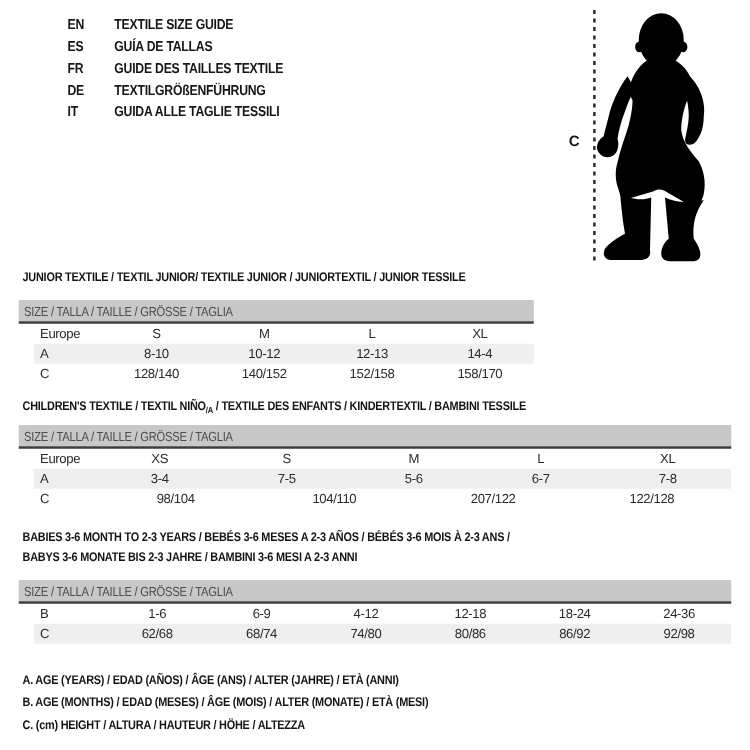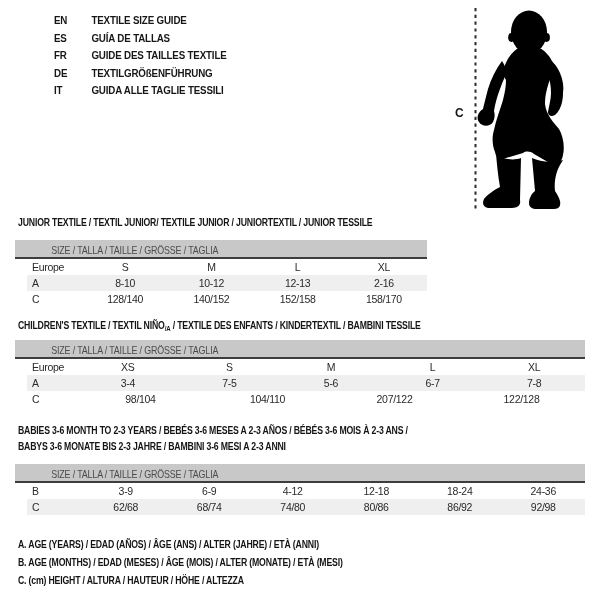--- a/index.html
+++ b/index.html
@@ -26,21 +26,21 @@
   
   .sec-h{
     position:absolute;left:18px;
     font-weight:bold;font-size:10px;letter-spacing:-0.2px;
     transform:scaleX(.87);transform-origin:0 0;
     white-space:nowrap;color:#141414;line-height:12px;
   }
   .sec-h .subA{font-size:7px;position:relative;top:2px;}
   
   .tbl{position:absolute;left:15px;}
-  .band{height:17px;background:#c8c8c8;overflow:hidden;padding-left:32px;}
+  .band{height:17px;background:#c8c8c8;overflow:hidden;}
   .band > span{
     display:inline-block;transform:scaleX(.85);transform-origin:0 50%;
     white-space:nowrap;padding-left:5px;
     font-size:10.5px;letter-spacing:-0.2px;color:#4b4b4b;line-height:17px;
   }
   .hr{height:2px;background:#3d3d3d;}
   .trow{
     display:flex;height:16px;line-height:16px;
     font-size:10.5px;letter-spacing:-0.3px;color:#2a2a2a;margin-left:12px;
   }
@@ -134,21 +134,21 @@
     <span class="cv">S</span>
     <span class="cv">M</span>
     <span class="cv">L</span>
     <span class="cv">XL</span>
   </div>
   <div class="trow alt">
     <span class="rl">A</span>
     <span class="cv">8-10</span>
     <span class="cv">10-12</span>
     <span class="cv">12-13</span>
-    <span class="cv">2-16</span>
+    <span class="cv">14-4</span>
   </div>
   <div class="trow">
     <span class="rl">C</span>
     <span class="cv">128/140</span>
     <span class="cv">140/152</span>
     <span class="cv">152/158</span>
     <span class="cv">158/170</span>
   </div>
 </div>
 
@@ -187,21 +187,21 @@
 
 <div class="sec-h" style="top:425px;">BABIES 3-6 MONTH TO 2-3 YEARS / BEBÉS 3-6 MESES A 2-3 AÑOS / BÉBÉS 3-6 MOIS À 2-3 ANS /</div>
 <div class="sec-h" style="top:441px;">BABYS 3-6 MONATE BIS 2-3 JAHRE / BAMBINI 3-6 MESI A 2-3 ANNI</div>
 <div class="tbl babies" style="top:464px;width:570px;">
   <div class="band">
     <span>SIZE / TALLA / TAILLE / GRÖSSE / TAGLIA</span>
   </div>
   <div class="hr"></div>
   <div class="trow">
     <span class="rl">B</span>
-    <span class="cv">3-9</span>
+    <span class="cv">1-6</span>
     <span class="cv">6-9</span>
     <span class="cv">4-12</span>
     <span class="cv">12-18</span>
     <span class="cv">18-24</span>
     <span class="cv">24-36</span>
   </div>
   <div class="trow alt">
     <span class="rl">C</span>
     <span class="cv">62/68</span>
     <span class="cv">68/74</span>

